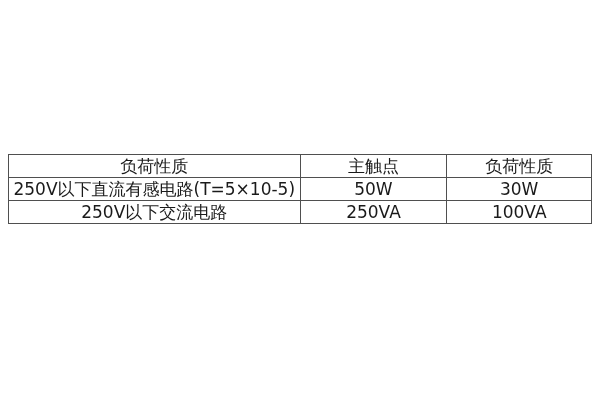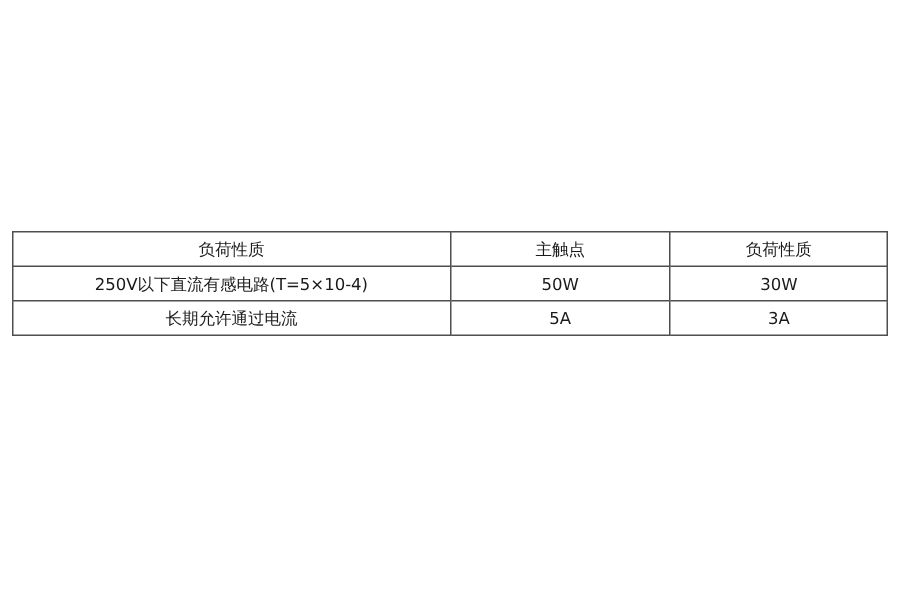--- a/index.html
+++ b/index.html
@@ -24,21 +24,21 @@
     width: 100%;
     border-collapse: collapse;
     table-layout: fixed;
   }
   table.spec-table td, table.spec-table th {
     border: 1px solid #4f4f4f;
     height: 22px;
     padding: 0 4px;
     text-align: center;
     vertical-align: middle;
-    font-size: 11px;
+    font-size: 17px;
     font-weight: 400;
     color: #1a1a1a;
     line-height: 1;
     white-space: nowrap;
     overflow: hidden;
   }
   col.c-load   { width: 50%; }
   col.c-main   { width: 25.2%; }
   col.c-signal { width: 24.8%; }
 </style>
@@ -52,24 +52,24 @@
       <col class="c-main">
       <col class="c-signal">
     </colgroup>
     <tbody>
       <tr>
         <td>负荷性质</td>
         <td>主触点</td>
         <td>负荷性质</td>
       </tr>
       <tr>
-        <td>250V以下直流有感电路(T=5×10-4)</td>
+        <td>250V以下直流有感电路(T=5×10-5)</td>
         <td>50W</td>
         <td>30W</td>
       </tr>
       <tr>
-        <td>长期允许通过电流</td>
-        <td>5A</td>
-        <td>3A</td>
+        <td>250V以下交流电路</td>
+        <td>250VA</td>
+        <td>100VA</td>
       </tr>
     </tbody>
   </table>
 </div>
 
 </body></html>

